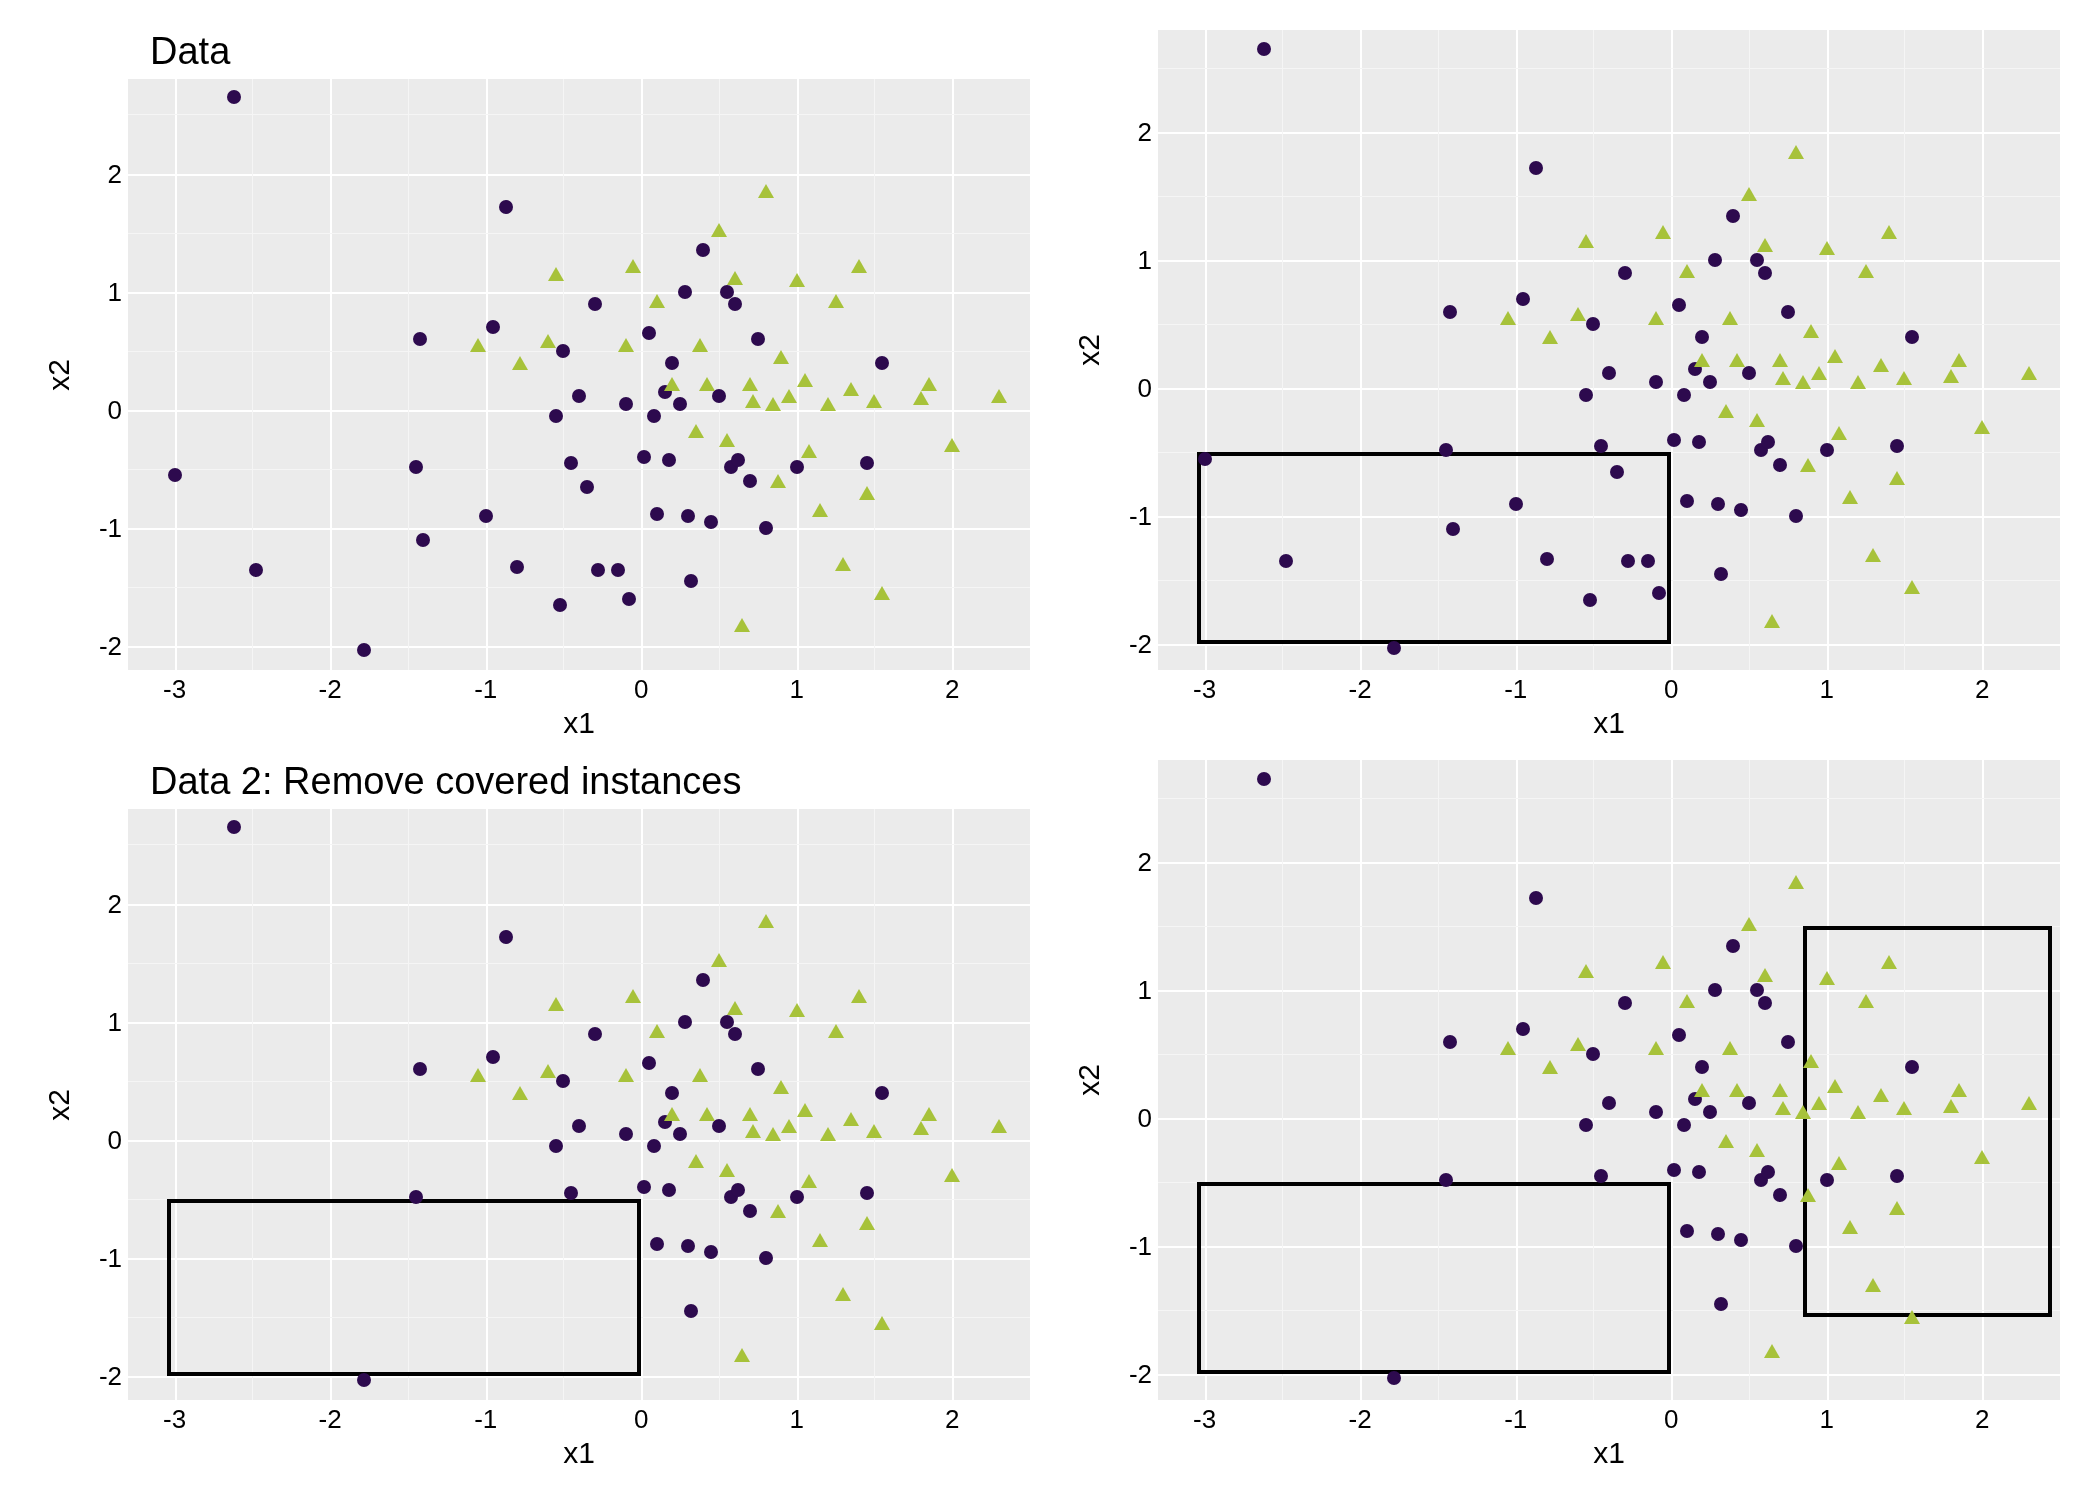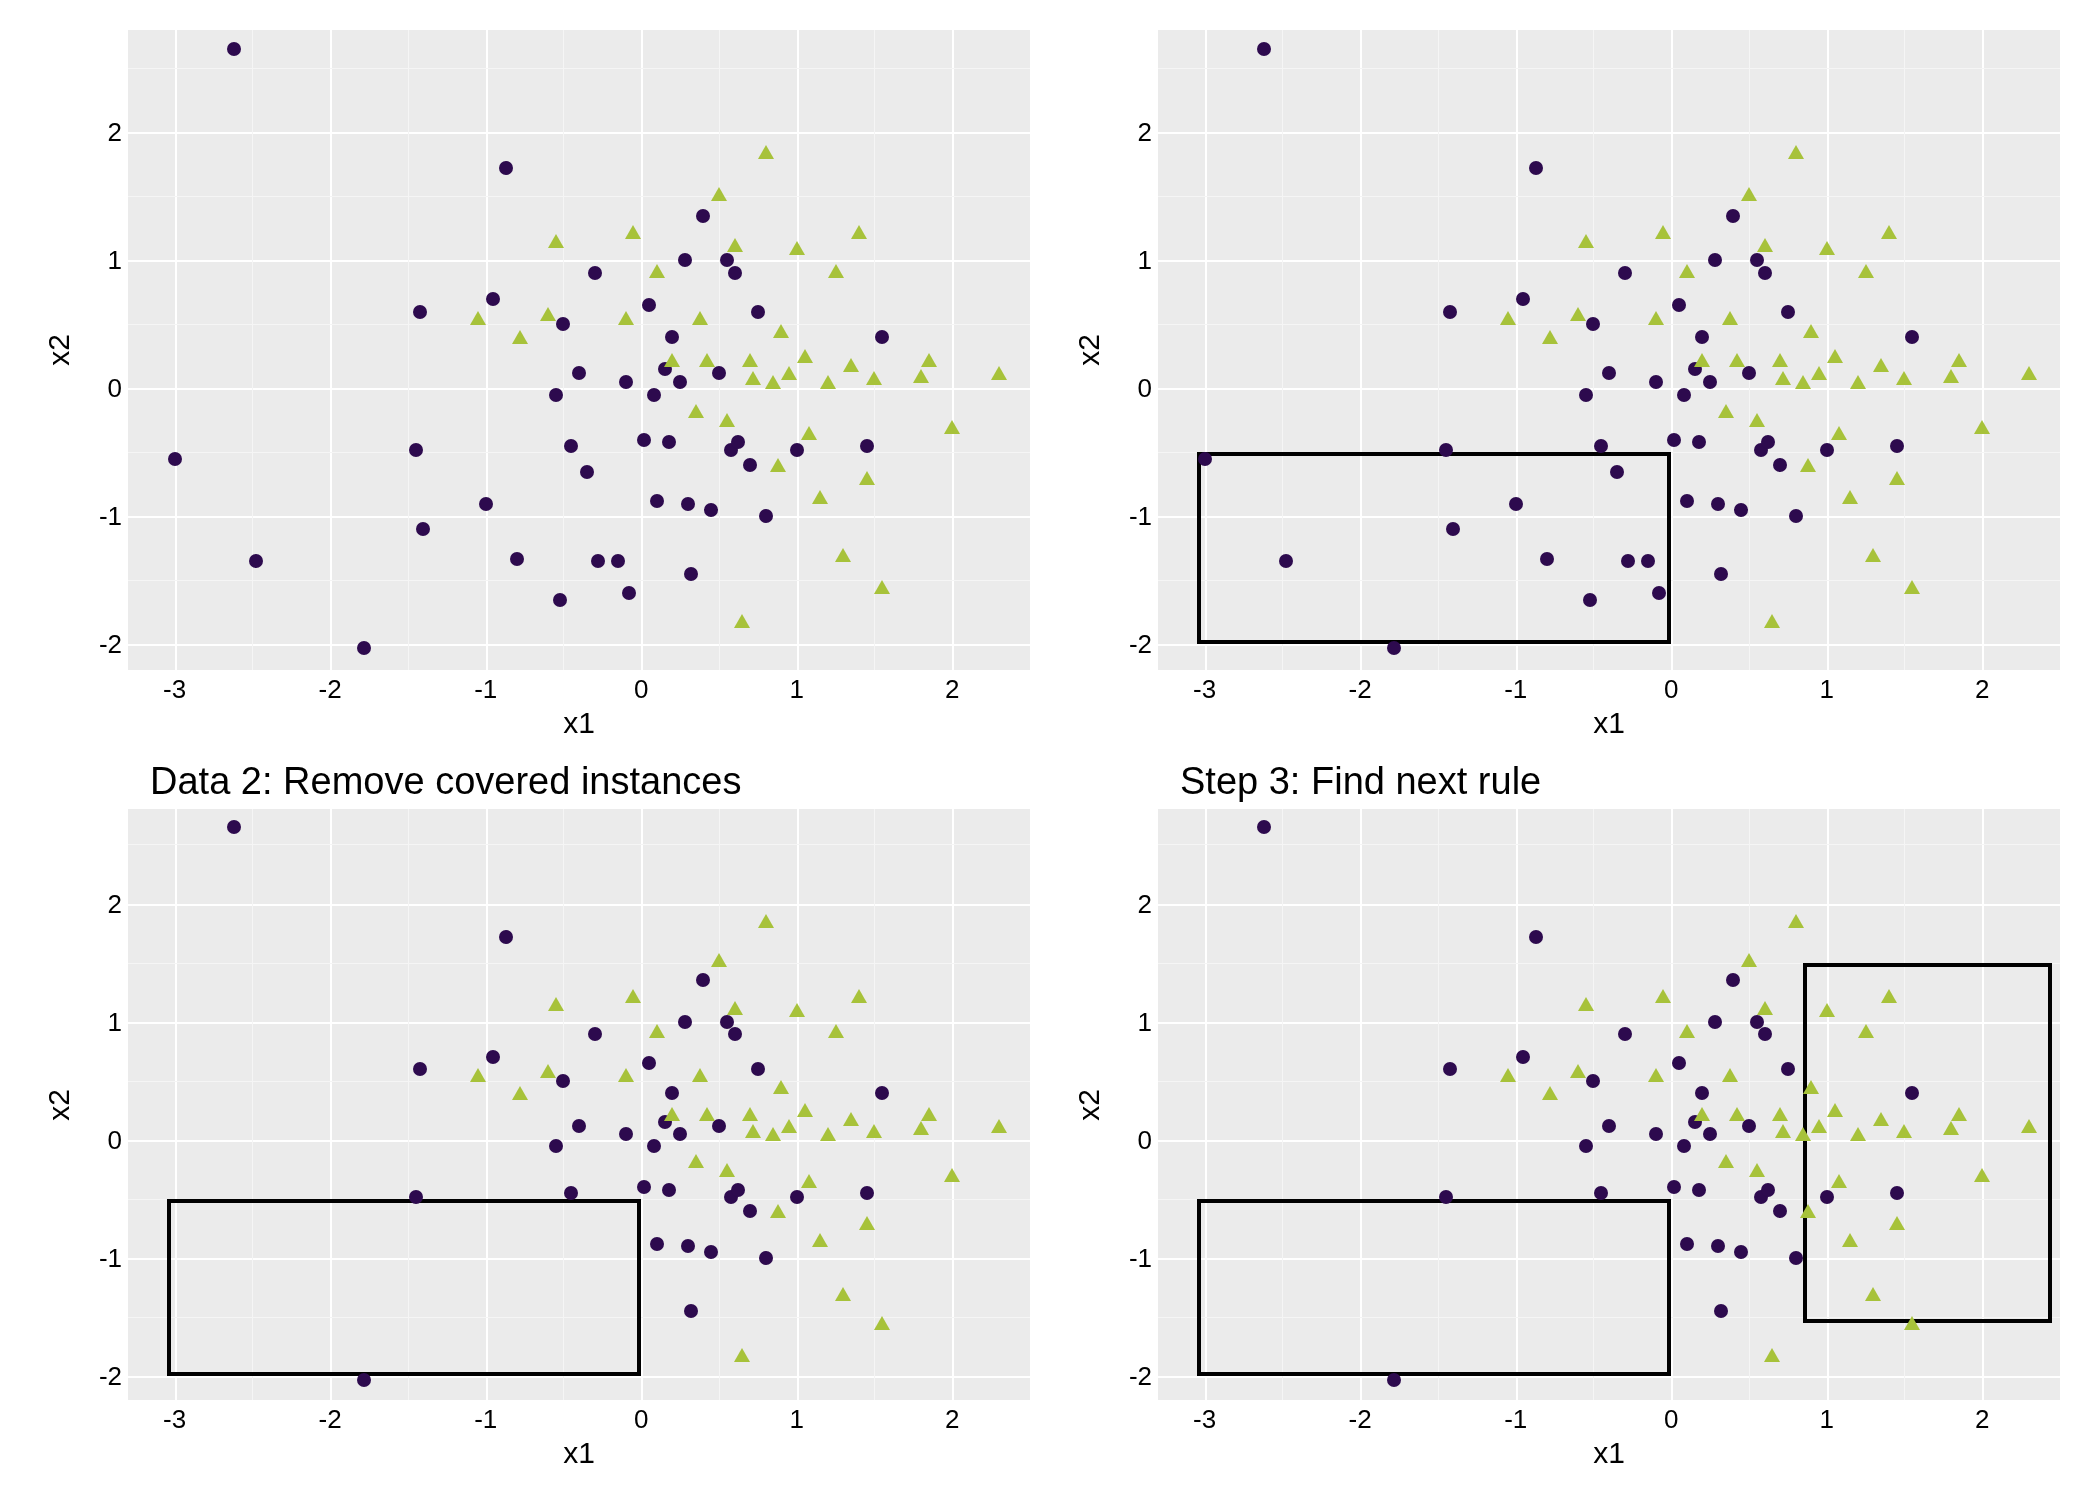--- a/index.html
+++ b/index.html
@@ -27,20 +27,21 @@
   .xtick{position:absolute;top:4px;font-size:26px;transform:translateX(-50%)}
   .xlab{text-align:center;font-size:30px;margin-left:88px}
 </style>
 </head>
 <body>
 
 <div class="figure">
   <div class="grid2x2">
 
   <div class="panel">
+        <div class="panel-title">Data</div>
         <div class="plotbox">
           <div class="plot-row">
             <div class="ylab">
               <span>x2</span>
             </div>
             <div class="yticks">
               <div class="ytick" style="top: 96%;">-2</div>
               <div class="ytick" style="top: 76%;">-1</div>
               <div class="ytick" style="top: 56%;">0</div>
               <div class="ytick" style="top: 36%;">1</div>
@@ -416,21 +417,20 @@
             <div class="xtick" style="left: 22.4138%;">-2</div>
             <div class="xtick" style="left: 39.6552%;">-1</div>
             <div class="xtick" style="left: 56.8966%;">0</div>
             <div class="xtick" style="left: 74.1379%;">1</div>
             <div class="xtick" style="left: 91.3793%;">2</div>
           </div>
           <div class="xlab">x1</div>
         </div>
       </div>
       <div class="panel">
-        <div class="panel-title">Step 3: Find next rule</div>
         <div class="plotbox">
           <div class="plot-row">
             <div class="ylab">
               <span>x2</span>
             </div>
             <div class="yticks">
               <div class="ytick" style="top: 96%;">-2</div>
               <div class="ytick" style="top: 76%;">-1</div>
               <div class="ytick" style="top: 56%;">0</div>
               <div class="ytick" style="top: 36%;">1</div>

